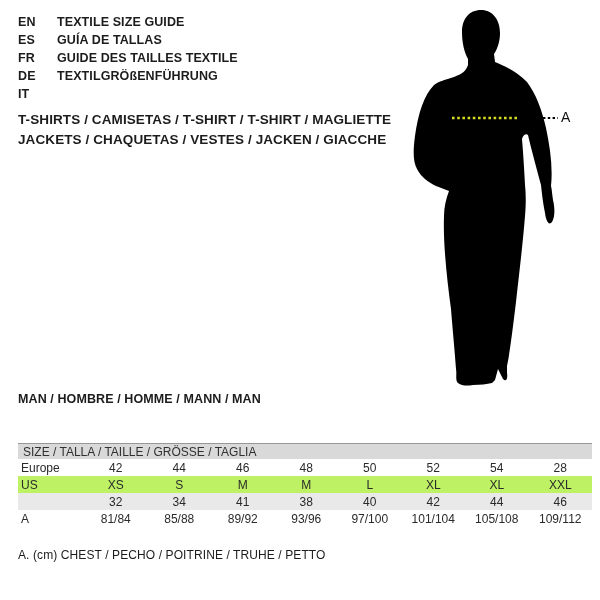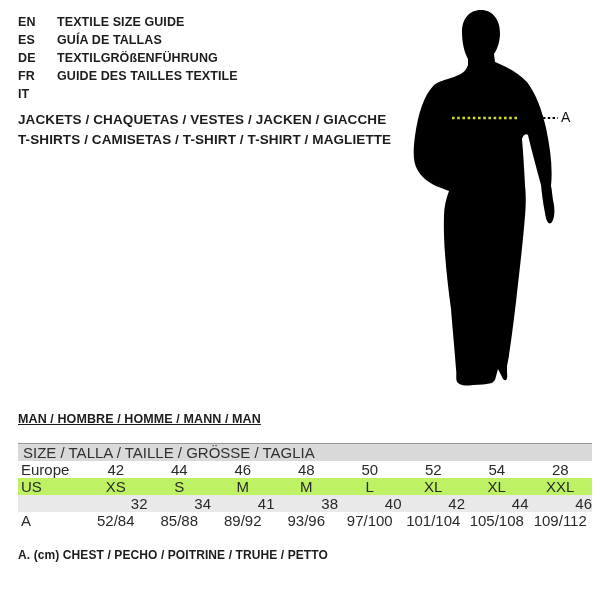--- a/index.html
+++ b/index.html
@@ -10,66 +10,66 @@
   
   .lang-list{position:absolute;left:18px;top:13px;}
   .lang-row{display:flex;line-height:18px;font-size:12.5px;font-weight:700;letter-spacing:.1px;}
   .lang-row .code{width:39px;flex:0 0 39px;}
   
   .categories{position:absolute;left:18px;top:110px;font-size:13.5px;font-weight:700;line-height:20px;letter-spacing:.1px;}
   
   .figure-wrap{position:absolute;left:405px;top:8px;width:155px;height:380px;}
   .measure-label{position:absolute;left:561px;top:109px;font-size:14px;font-weight:400;color:#111;}
   
-  .section-title{position:absolute;left:18px;top:412px;font-size:12.5px;font-weight:700;letter-spacing:.1px;text-decoration:underline;}
+  .section-title{position:absolute;left:18px;top:392px;font-size:12.5px;font-weight:700;letter-spacing:.1px;}
   
   .size-table-wrap{position:absolute;left:18px;top:443px;width:574px;}
-  table.size-table{border-collapse:collapse;width:574px;table-layout:fixed;font-size:15px;}
+  table.size-table{border-collapse:collapse;width:574px;table-layout:fixed;font-size:12px;}
   table.size-table td{padding:0;height:17px;text-align:center;color:#2a2a2a;font-weight:400;}
   table.size-table thead td{
     background:#d9d9d9;border-top:1px solid #979797;height:15px;
     text-align:left;padding-left:5px;color:#303030;
   }
   table.size-table td.rowlabel{text-align:left;padding-left:3px;color:#2a2a2a;}
   tr.band-white td{background:#ffffff;}
   tr.band-light td{background:#bef264;}
-  tr.band-mid td{background:#e9e9e9;text-align:right;}
+  tr.band-mid td{background:#e9e9e9;}
   
-  .footnote{position:absolute;left:18px;top:548px;font-size:12px;font-weight:700;letter-spacing:.1px;}
+  .footnote{position:absolute;left:18px;top:548px;font-size:12px;font-weight:400;letter-spacing:.1px;}
 </style>
 </head>
 <body>
 
 <div id="stage">
 
   <div class="lang-list">
     <div class="lang-row">
       <span class="code">EN</span>
       <span class="label">TEXTILE SIZE GUIDE</span>
     </div>
     <div class="lang-row">
       <span class="code">ES</span>
       <span class="label">GUÍA DE TALLAS</span>
     </div>
     <div class="lang-row">
+      <span class="code">FR</span>
+      <span class="label">GUIDE DES TAILLES TEXTILE</span>
+    </div>
+    <div class="lang-row">
       <span class="code">DE</span>
       <span class="label">TEXTILGRÖßENFÜHRUNG</span>
-    </div>
-    <div class="lang-row">
-      <span class="code">FR</span>
-      <span class="label">GUIDE DES TAILLES TEXTILE</span>
     </div>
     <div class="lang-row">
       <span class="code">IT</span>
     </div>
   </div>
 
   <div class="categories">
+    <div>T-SHIRTS / CAMISETAS / T-SHIRT / T-SHIRT / MAGLIETTE</div>
     <div>JACKETS / CHAQUETAS / VESTES / JACKEN / GIACCHE</div>
-    <div>T-SHIRTS / CAMISETAS / T-SHIRT / T-SHIRT / MAGLIETTE</div>
   </div>
 
   <div class="figure-wrap">
     <svg width="155" height="380" viewBox="0 0 155 380">
       <path fill="#000000" d="
         M76,2
         C64,2 57,11 57,24
         C57,34 59,44 63,51
         L63,57
         C61,63 57,66 49,69
@@ -161,21 +161,21 @@
           <td>34</td>
           <td>41</td>
           <td>38</td>
           <td>40</td>
           <td>42</td>
           <td>44</td>
           <td>46</td>
         </tr>
         <tr class="band-white">
           <td class="rowlabel">A</td>
-          <td>52/84</td>
+          <td>81/84</td>
           <td>85/88</td>
           <td>89/92</td>
           <td>93/96</td>
           <td>97/100</td>
           <td>101/104</td>
           <td>105/108</td>
           <td>109/112</td>
         </tr>
       </tbody>
     </table>

